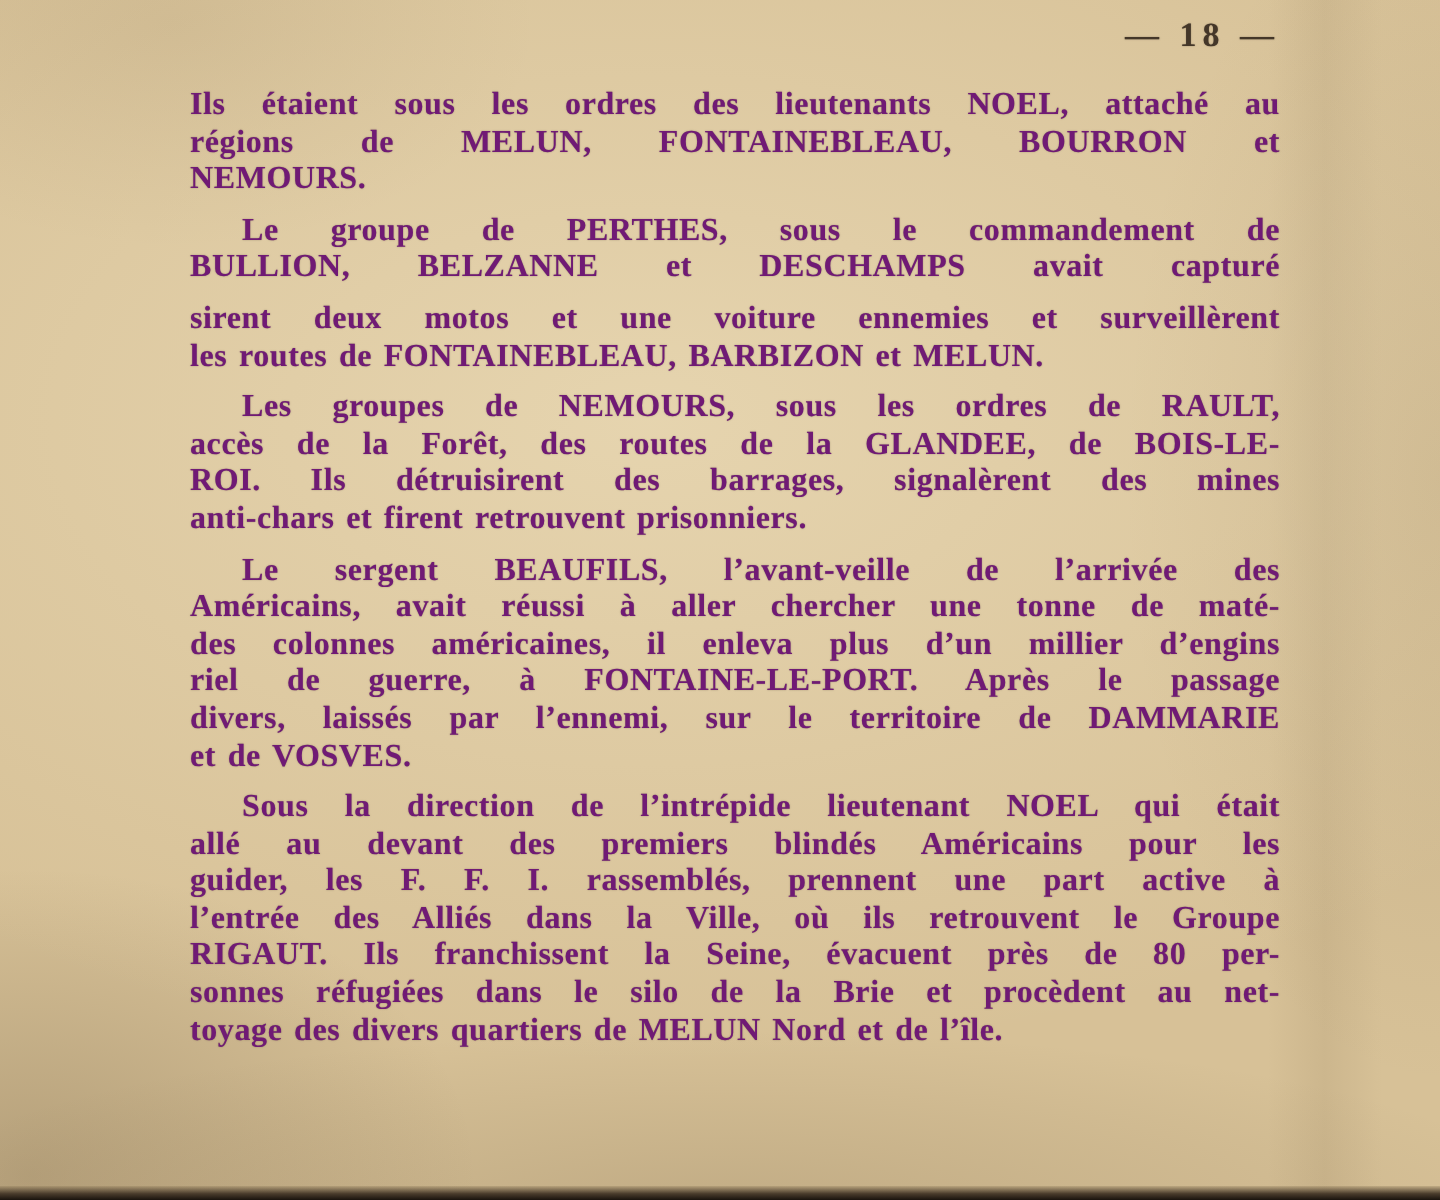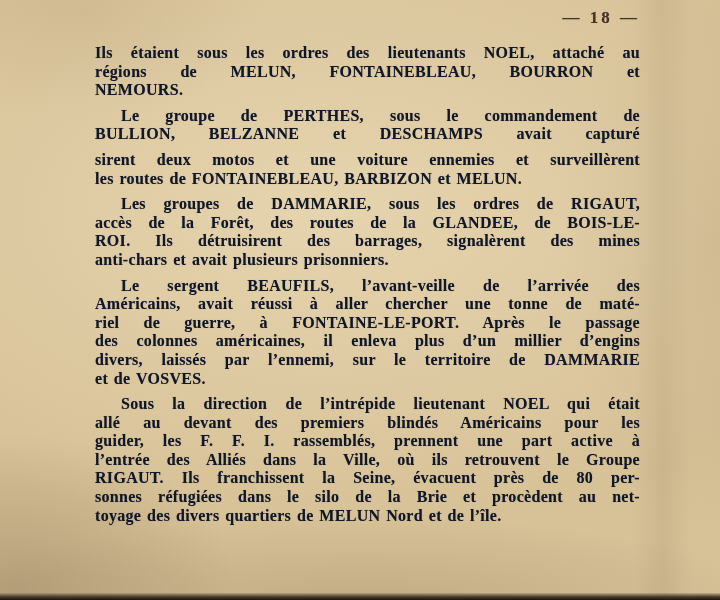--- a/index.html
+++ b/index.html
@@ -49,21 +49,21 @@
   .line {
     height: 18.6px;
     line-height: 18.6px;
     font-size: 16px;
     font-weight: bold;
     letter-spacing: 0.3px;
     word-spacing: 1.5px;
     text-align: justify;
     text-align-last: justify;
     white-space: normal;
-    color: #0f172a;
+    color: #701a75;
     text-shadow: 0 0 0.7px rgba(62,50,39,0.5);
   }
   .line.first-indent {
     padding-left: 26px;
   }
   .line.last {
     text-align-last: left;
   }
   .bottom-edge {
     position: absolute;
@@ -91,31 +91,31 @@
     <div class="line first-indent">Le groupe de PERTHES, sous le commandement de</div>
     <div class="line">BULLION, BELZANNE et DESCHAMPS avait capturé</div>
   </div>
 
   <div class="para">
     <div class="line">sirent deux motos et une voiture ennemies et surveillèrent</div>
     <div class="line last">les routes de FONTAINEBLEAU, BARBIZON et MELUN.</div>
   </div>
 
   <div class="para">
-    <div class="line first-indent">Les groupes de DAMMARIE, sous les ordres de RIGAUT,</div>
+    <div class="line first-indent">Les groupes de NEMOURS, sous les ordres de RAULT,</div>
     <div class="line">accès de la Forêt, des routes de la GLANDEE, de BOIS-LE-</div>
     <div class="line">ROI. Ils détruisirent des barrages, signalèrent des mines</div>
-    <div class="line last">anti-chars et avait plusieurs prisonniers.</div>
+    <div class="line last">anti-chars et firent retrouvent prisonniers.</div>
   </div>
 
   <div class="para">
     <div class="line first-indent">Le sergent BEAUFILS, l’avant-veille de l’arrivée des</div>
     <div class="line">Américains, avait réussi à aller chercher une tonne de maté-</div>
+    <div class="line">des colonnes américaines, il enleva plus d’un millier d’engins</div>
     <div class="line">riel de guerre, à FONTAINE-LE-PORT. Après le passage</div>
-    <div class="line">des colonnes américaines, il enleva plus d’un millier d’engins</div>
     <div class="line">divers, laissés par l’ennemi, sur le territoire de DAMMARIE</div>
     <div class="line last">et de VOSVES.</div>
   </div>
 
   <div class="para">
     <div class="line first-indent">Sous la direction de l’intrépide lieutenant NOEL qui était</div>
     <div class="line">allé au devant des premiers blindés Américains pour les</div>
     <div class="line">guider, les F. F. I. rassemblés, prennent une part active à</div>
     <div class="line">l’entrée des Alliés dans la Ville, où ils retrouvent le Groupe</div>
     <div class="line">RIGAUT. Ils franchissent la Seine, évacuent près de 80 per-</div>

